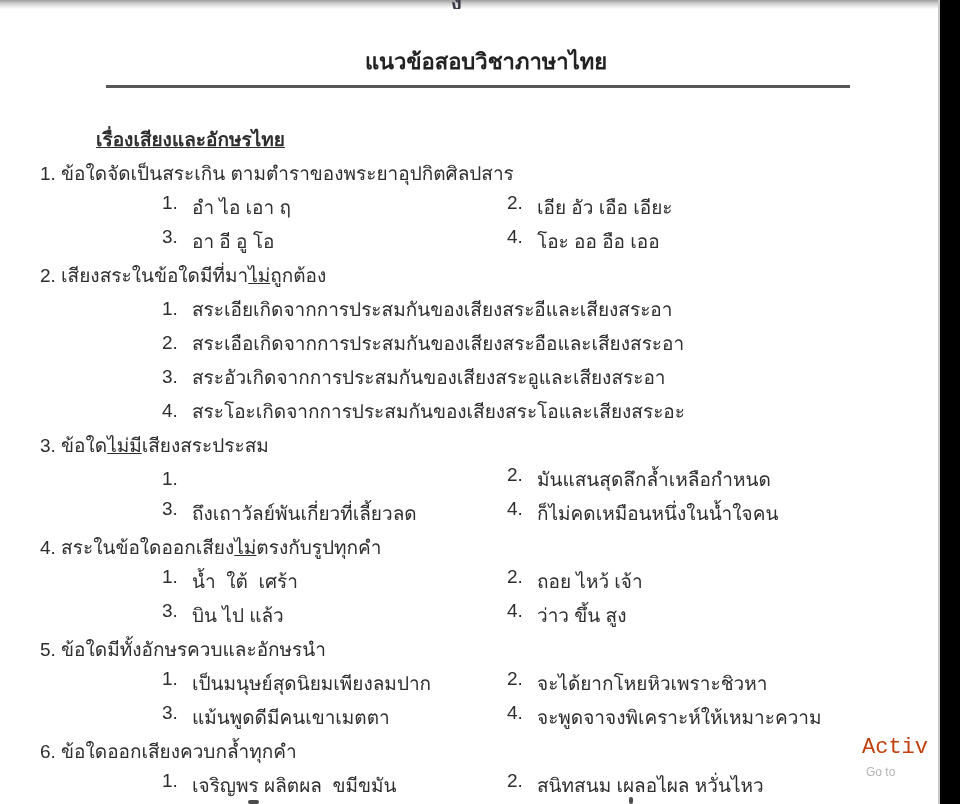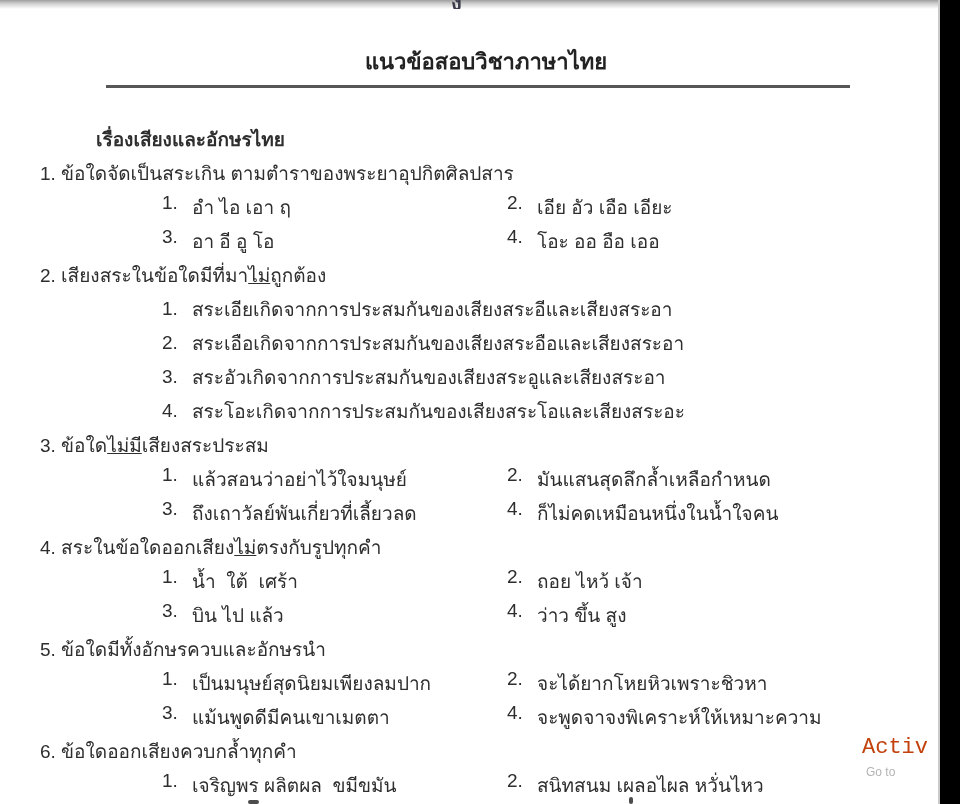--- a/index.html
+++ b/index.html
@@ -31,21 +31,21 @@
   }
   .content{
     position:absolute;left:0;top:122px;width:938px;
   }
   .row{
     height:34px;display:flex;align-items:center;
     font-size:19px;color:#2e2e2e;white-space:pre;
   }
   .row.qrow{padding-left:40px;}
   .row.heading{padding-left:96px;font-weight:bold;}
-  .heading .hd{}
+  .heading .hd{text-decoration:underline;}
   .emph{font-weight:normal;text-decoration:underline;}
   .row.choices{padding-left:162px;}
   .cell{display:flex;white-space:pre;}
   .cell.c1{width:345px;}
   .cell .num{width:30px;flex:0 0 30px;}
   .row.single{padding-left:162px;}
   .row.single .num{width:30px;flex:0 0 30px;}
   .watermark-1{
     position:absolute;left:862px;top:735px;font-size:22px;color:#c2410c;font-family:Liberation Mono, monospace;
   }
@@ -76,21 +76,21 @@
       <div class="row heading"><span class="hd">เรื่องเสียงและอักษรไทย</span></div>
       <div class="row qrow"><span>1. ข้อใดจัดเป็นสระเกิน ตามตำราของพระยาอุปกิตศิลปสาร</span></div>
       <div class="row choices"><span class="cell c1"><span class="num">1.</span><span class="txt">อำ ไอ เอา ฤ</span></span><span class="cell c2"><span class="num">2.</span><span class="txt">เอีย อัว เอือ เอียะ</span></span></div>
       <div class="row choices"><span class="cell c1"><span class="num">3.</span><span class="txt">อา อี อู โอ</span></span><span class="cell c2"><span class="num">4.</span><span class="txt">โอะ ออ อือ เออ</span></span></div>
       <div class="row qrow"><span>2. เสียงสระในข้อใดมีที่มา</span><span class="emph">ไม่</span><span>ถูกต้อง</span></div>
       <div class="row single"><span class="num">1.</span><span class="txt">สระเอียเกิดจากการประสมกันของเสียงสระอีและเสียงสระอา</span></div>
       <div class="row single"><span class="num">2.</span><span class="txt">สระเอือเกิดจากการประสมกันของเสียงสระอือและเสียงสระอา</span></div>
       <div class="row single"><span class="num">3.</span><span class="txt">สระอัวเกิดจากการประสมกันของเสียงสระอูและเสียงสระอา</span></div>
       <div class="row single"><span class="num">4.</span><span class="txt">สระโอะเกิดจากการประสมกันของเสียงสระโอและเสียงสระอะ</span></div>
       <div class="row qrow"><span>3. ข้อใด</span><span class="emph">ไม่มี</span><span>เสียงสระประสม</span></div>
-      <div class="row choices"><span class="cell c1"><span class="num">1.</span><span class="txt">แล้วสอนว่าอย่าไว้ใจมนุษย์</span></span><span class="cell c2"><span class="num">2.</span><span class="txt">มันแสนสุดลึกล้ำเหลือกำหนด</span></span></div>
+      <div class="row choices"><span class="cell c1"><span class="num">1.</span></span><span class="cell c2"><span class="num">2.</span><span class="txt">มันแสนสุดลึกล้ำเหลือกำหนด</span></span></div>
       <div class="row choices"><span class="cell c1"><span class="num">3.</span><span class="txt">ถึงเถาวัลย์พันเกี่ยวที่เลี้ยวลด</span></span><span class="cell c2"><span class="num">4.</span><span class="txt">ก็ไม่คดเหมือนหนึ่งในน้ำใจคน</span></span></div>
       <div class="row qrow"><span>4. สระในข้อใดออกเสียง</span><span class="emph">ไม่</span><span>ตรงกับรูปทุกคำ</span></div>
       <div class="row choices"><span class="cell c1"><span class="num">1.</span><span class="txt">น้ำ  ใต้  เศร้า</span></span><span class="cell c2"><span class="num">2.</span><span class="txt">ถอย ไหว้ เจ้า</span></span></div>
       <div class="row choices"><span class="cell c1"><span class="num">3.</span><span class="txt">บิน ไป แล้ว</span></span><span class="cell c2"><span class="num">4.</span><span class="txt">ว่าว ขึ้น สูง</span></span></div>
       <div class="row qrow"><span>5. ข้อใดมีทั้งอักษรควบและอักษรนำ</span></div>
       <div class="row choices"><span class="cell c1"><span class="num">1.</span><span class="txt">เป็นมนุษย์สุดนิยมเพียงลมปาก</span></span><span class="cell c2"><span class="num">2.</span><span class="txt">จะได้ยากโหยหิวเพราะชิวหา</span></span></div>
       <div class="row choices"><span class="cell c1"><span class="num">3.</span><span class="txt">แม้นพูดดีมีคนเขาเมตตา</span></span><span class="cell c2"><span class="num">4.</span><span class="txt">จะพูดจาจงพิเคราะห์ให้เหมาะความ</span></span></div>
       <div class="row qrow"><span>6. ข้อใดออกเสียงควบกล้ำทุกคำ</span></div>
       <div class="row choices"><span class="cell c1"><span class="num">1.</span><span class="txt">เจริญพร ผลิตผล  ขมีขมัน</span></span><span class="cell c2"><span class="num">2.</span><span class="txt">สนิทสนม เผลอไผล หวั่นไหว</span></span></div>
     </div>

